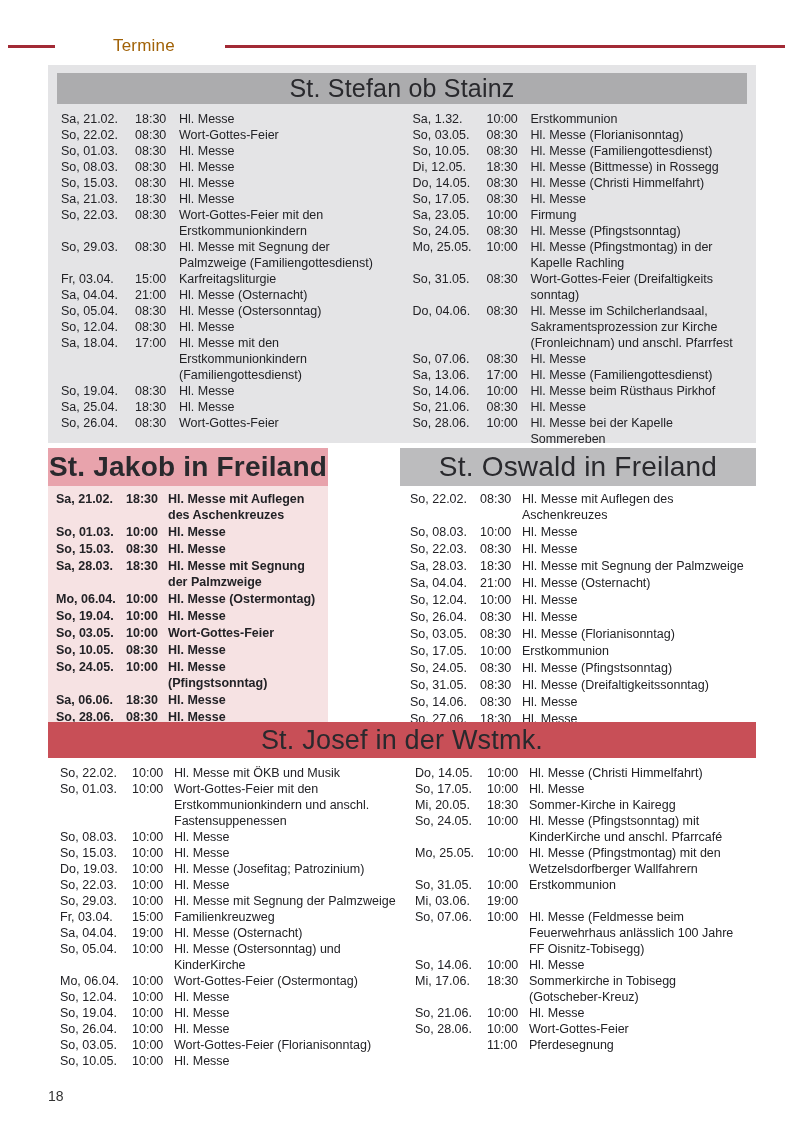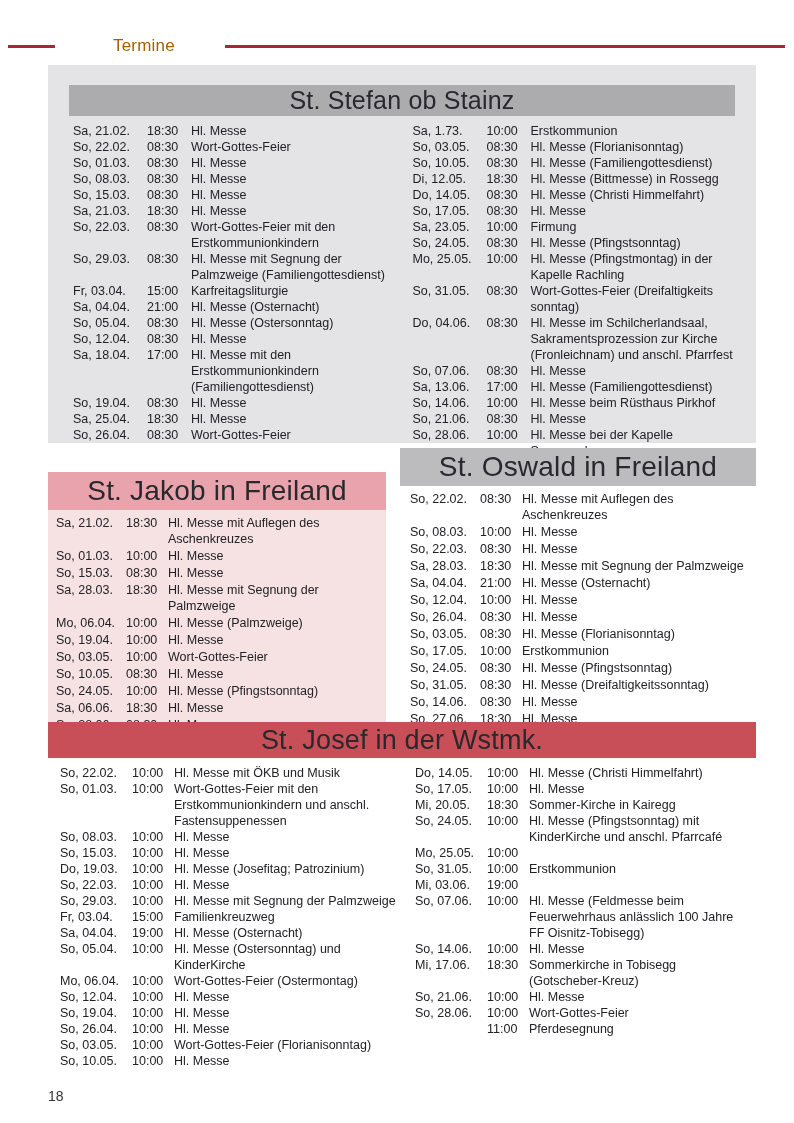--- a/index.html
+++ b/index.html
@@ -21,28 +21,28 @@
   
   .sec-title{
     display:flex;align-items:center;justify-content:center;
     font-size:25px;color:#29292d;letter-spacing:0.2px;
   }
   .row{display:grid;column-gap:8px;line-height:16px;font-size:12.5px;color:#222226;}
   .c-d{white-space:nowrap;}
   .c-t{white-space:nowrap;}
 
   
-  .box-stefan{position:absolute;top:65px;left:48px;width:708px;height:378px;background:var(--c-stefan-body,#e4e4e6);padding:14px;box-sizing:border-box;}
+  .box-stefan{position:absolute;top:65px;left:48px;width:708px;height:378px;background:var(--c-stefan-body,#e4e4e6);padding:2px;box-sizing:border-box;}
   .box-stefan .sec-title{margin:6px 7px 0 7px;height:31px;background:var(--c-stefan-header,#acacae);}
   .stefan-cols{display:flex;gap:16px;padding:7px 8px 0 9px;}
   .stefan-col{flex:1;min-width:0;}
   .stefan-col .row{grid-template-columns:66px 36px 1fr;padding-left:2px;}
 
   
-  .box-jakob{position:absolute;top:472px;left:48px;width:338px;box-sizing:border-box;}
+  .box-jakob{position:absolute;top:448px;left:48px;width:280px;box-sizing:border-box;font-weight:bold;}
   .box-jakob .sec-title{height:38px;background:var(--c-jakob-header,#e8a3ac);font-size:28px;}
   .jakob-body{background:var(--c-jakob-body,#f6e2e3);min-height:220px;padding:5px 4px 0 8px;box-sizing:border-box;}
   .box-oswald{position:absolute;top:448px;left:400px;width:356px;box-sizing:border-box;}
   .box-oswald .sec-title{height:38px;background:var(--c-oswald-header,#bcbcbe);font-size:28px;}
   .oswald-body{min-height:220px;padding:5px 2px 0 10px;box-sizing:border-box;}
   .box-jakob .row,.box-oswald .row{grid-template-columns:62px 34px 1fr;margin-bottom:1px;}
 
   
   .box-josef{position:absolute;top:722px;left:48px;width:708px;box-sizing:border-box;}
   .box-josef .sec-title{height:36px;background:var(--c-josef-header,#c84f57);font-size:27px;}
@@ -143,21 +143,21 @@
             <span class="c-x">Hl. Messe</span>
           </div>
           <div class="row">
             <span class="c-d">So, 26.04.</span>
             <span class="c-t">08:30</span>
             <span class="c-x">Wort-Gottes-Feier</span>
           </div>
         </div>
       <div class="stefan-col">
           <div class="row">
-            <span class="c-d">Sa, 1.73.</span>
+            <span class="c-d">Sa, 1.32.</span>
             <span class="c-t">10:00</span>
             <span class="c-x">Erstkommunion</span>
           </div>
           <div class="row">
             <span class="c-d">So, 03.05.</span>
             <span class="c-t">08:30</span>
             <span class="c-x">Hl. Messe (Florianisonntag)</span>
           </div>
           <div class="row">
             <span class="c-d">So, 10.05.</span>
@@ -252,21 +252,21 @@
           <span class="c-x">Hl. Messe</span>
         </div>
         <div class="row">
           <span class="c-d">Sa, 28.03.</span>
           <span class="c-t">18:30</span>
           <span class="c-x">Hl. Messe mit Segnung der Palmzweige</span>
         </div>
         <div class="row">
           <span class="c-d">Mo, 06.04.</span>
           <span class="c-t">10:00</span>
-          <span class="c-x">Hl. Messe (Palmzweige)</span>
+          <span class="c-x">Hl. Messe (Ostermontag)</span>
         </div>
         <div class="row">
           <span class="c-d">So, 19.04.</span>
           <span class="c-t">10:00</span>
           <span class="c-x">Hl. Messe</span>
         </div>
         <div class="row">
           <span class="c-d">So, 03.05.</span>
           <span class="c-t">10:00</span>
           <span class="c-x">Wort-Gottes-Feier</span>
@@ -467,20 +467,21 @@
             <span class="c-x">Sommer-Kirche in Kairegg</span>
           </div>
           <div class="row">
             <span class="c-d">So, 24.05.</span>
             <span class="c-t">10:00</span>
             <span class="c-x">Hl. Messe (Pfingstsonntag) mit KinderKirche und anschl. Pfarrcafé</span>
           </div>
           <div class="row">
             <span class="c-d">Mo, 25.05.</span>
             <span class="c-t">10:00</span>
+            <span class="c-x">Hl. Messe (Pfingstmontag) mit den Wetzelsdorfberger Wallfahrern</span>
           </div>
           <div class="row">
             <span class="c-d">So, 31.05.</span>
             <span class="c-t">10:00</span>
             <span class="c-x">Erstkommunion</span>
           </div>
           <div class="row">
             <span class="c-d">Mi, 03.06.</span>
             <span class="c-t">19:00</span>
           </div>

